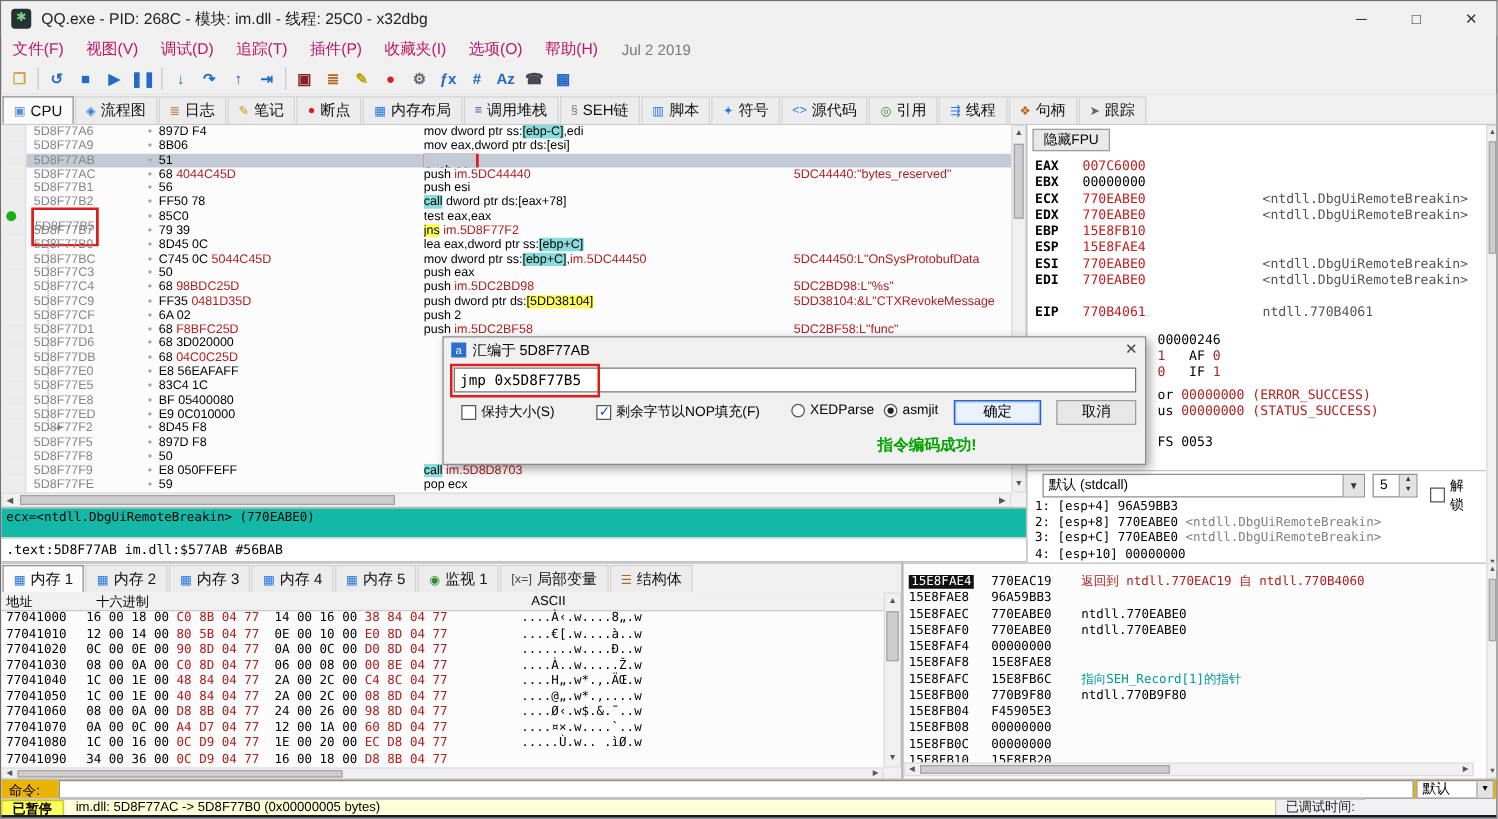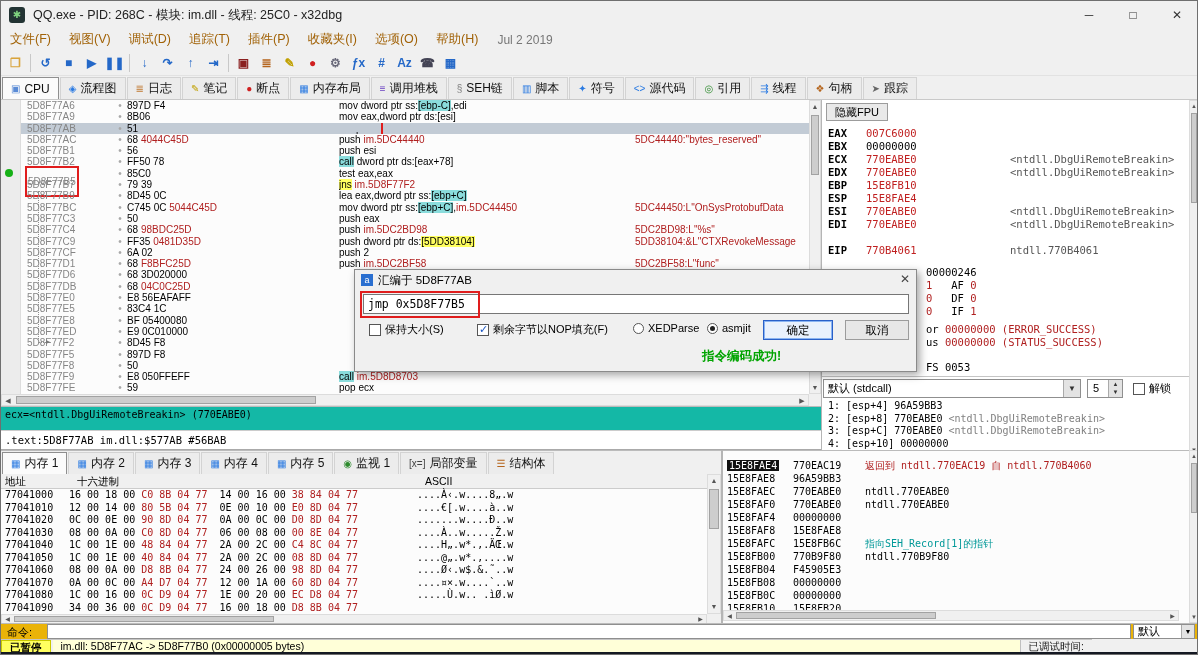--- a/index.html
+++ b/index.html
@@ -6,21 +6,21 @@
 html,body{background:#9a9a9a}
 #win{position:relative;width:1198px;height:655px;background:#f0f0f0;border:1px solid #6f6f6f;overflow:hidden;font-family:"Liberation Sans",sans-serif}
 .m{font-family:"DejaVu Sans Mono",monospace}
 
 #titlebar{position:absolute;left:0;top:0;width:1198px;height:28px;background:#f0f0f0;display:flex;align-items:center}
 #appicon{width:16px;height:16px;margin:0 8px;background:#233;border-radius:3px;color:#7fd37f;font-size:10px;line-height:16px;text-align:center}
 #wtitle{font-size:12.5px;color:#222}
 #wincontrols{margin-left:auto;display:flex}
 .wc{width:44px;height:26px;text-align:center;line-height:26px;font-size:12px;color:#333}
 #menubar{position:absolute;left:0;top:28px;width:1198px;height:21px;display:flex;align-items:center;font-size:12.5px}
-.mitem{padding:2px 9px;color:#a16207}
+.mitem{padding:2px 9px;color:#be185d}
 #menudate{color:#777;padding-left:10px;font-size:12px}
 #toolbar{position:absolute;left:0;top:49px;width:1198px;height:26px;display:flex;align-items:center;padding-left:3px;border-bottom:1px solid #e2e2e2}
 .ticon{width:23px;height:22px;text-align:center;line-height:22px;font-size:12px;font-weight:bold}
 .tsep{width:1px;height:18px;background:#c8c8c8;margin:0 3px}
 #tabbar{position:absolute;left:0;top:75px;width:1198px;height:24px;display:flex;align-items:flex-end;background:#f0f0f0;border-bottom:1px solid #c9c9c9}
 .tab{display:flex;align-items:center;height:22px;padding:0 8px;font-size:12px;border:1px solid #d3d3d3;border-bottom:none;margin-left:1px;background:#ececec;color:#111}
 .tab.active{background:#fbfbfb;border-color:#8f8f8f}
 .tabicon{font-size:10px;margin-right:4px}
 
 #disasm{position:absolute;left:0;top:99px;width:808px;height:294px;background:#fcfcfc;overflow:hidden}
@@ -47,21 +47,21 @@
 .vth,.hth{position:absolute;background:#cdcdcd;border:1px solid #a2a2a2}
 
 #regs{position:absolute;left:820px;top:99px;width:368px;height:356px;background:#fff;border-left:1px solid #b5b5b5;overflow:hidden}
 #fpubtn{position:absolute;left:4px;top:3px;height:18px;padding:0 8px;background:#e9e9e9;border:1px solid #9c9c9c;font-size:11px;line-height:16px}
 #regrows{position:absolute;left:6px;top:27px;right:24px}
 .rr{height:13px;line-height:13px;font-size:10.5px;white-space:pre;position:relative}
 .rn{display:inline-block;width:38px;font-weight:bold;color:#000}
 .rv{color:#000}.rv.chg{color:#c02020}
 .rc{position:absolute;left:182px;color:#555}
 #regsplit{position:absolute;left:0;top:276px;width:100%;height:1px;background:#c5c5c5}
-#convrow{position:absolute;left:1px;top:279px;right:12px;height:24px;font-size:11px}
+#convrow{position:absolute;left:12px;top:279px;right:12px;height:24px;font-size:11px}
 #convsel{position:absolute;left:0;top:0;width:258px;height:19px;border:1px solid #8f8f8f;background:#fff;line-height:17px;padding-left:4px}
 #convsel .dd{position:absolute;right:0;top:0;width:17px;height:17px;background:#e3e3e3;border-left:1px solid #aaa;text-align:center;font-size:8px;line-height:17px;color:#333}
 #convspin{position:absolute;left:264px;top:0;width:36px;height:19px;border:1px solid #8f8f8f;background:#fff;line-height:17px;padding-left:5px}
 #convspin .ud{position:absolute;right:0;top:0;width:14px;height:17px;border-left:1px solid #aaa;background:#e3e3e3;font-size:6px;line-height:8px;text-align:center;color:#333}
 #convunlock{position:absolute;left:310px;top:2px;display:flex;align-items:center}
 #args{position:absolute;left:6px;top:300px;right:12px}
 .ar{height:12.5px;line-height:12.5px;font-size:10px;white-space:pre}
 
 #bottomtabs{position:absolute;left:0;top:449px;width:720px;height:24px;background:#f0f0f0;border-top:1px solid #bbb;display:flex;align-items:flex-end}
 #dump{position:absolute;left:0;top:473px;width:706px;height:140px;background:#fcfcfc}
@@ -280,21 +280,20 @@
         <div class="rr"><span class="rn">EDX</span><span class="rv chg">770EABE0</span><span class="rc m">&lt;ntdll.DbgUiRemoteBreakin&gt;</span></div>
         <div class="rr"><span class="rn">EBP</span><span class="rv chg">15E8FB10</span></div>
         <div class="rr"><span class="rn">ESP</span><span class="rv chg">15E8FAE4</span></div>
         <div class="rr"><span class="rn">ESI</span><span class="rv chg">770EABE0</span><span class="rc m">&lt;ntdll.DbgUiRemoteBreakin&gt;</span></div>
         <div class="rr"><span class="rn">EDI</span><span class="rv chg">770EABE0</span><span class="rc m">&lt;ntdll.DbgUiRemoteBreakin&gt;</span></div>
         <div style="height: 13px;"></div>
         <div class="rr"><span class="rn">EIP</span><span class="rv chg">770B4061</span><span class="rc m">ntdll.770B4061</span></div>
         <div style="height: 9px;"></div>
         <div class="rr" style="padding-left: 98px;"><span class="s-k">00000246</span></div>
         <div class="rr" style="padding-left: 98px;"><span class="s-r">1</span><span class="s-k">   AF </span><span class="s-r">0</span></div>
-        <div class="rr" style="padding-left: 98px;"><span class="s-r">0</span><span class="s-k">   DF </span><span class="s-r">0</span></div>
         <div class="rr" style="padding-left: 98px;"><span class="s-r">0</span><span class="s-k">   IF </span><span class="s-r">1</span></div>
         <div style="height: 5px;"></div>
         <div class="rr" style="padding-left: 98px;"><span class="s-k">or </span><span class="s-r">00000000 (ERROR_SUCCESS)</span></div>
         <div class="rr" style="padding-left: 98px;"><span class="s-k">us </span><span class="s-r">00000000 (STATUS_SUCCESS)</span></div>
         <div style="height: 12px;"></div>
         <div class="rr" style="padding-left: 98px;"><span class="s-k">FS 0053</span></div>
       </div>
     <div id="regsplit"></div>
     <div id="convrow">
       <div id="convsel"><span>默认 (stdcall)</span><span class="dd">▼</span></div>

